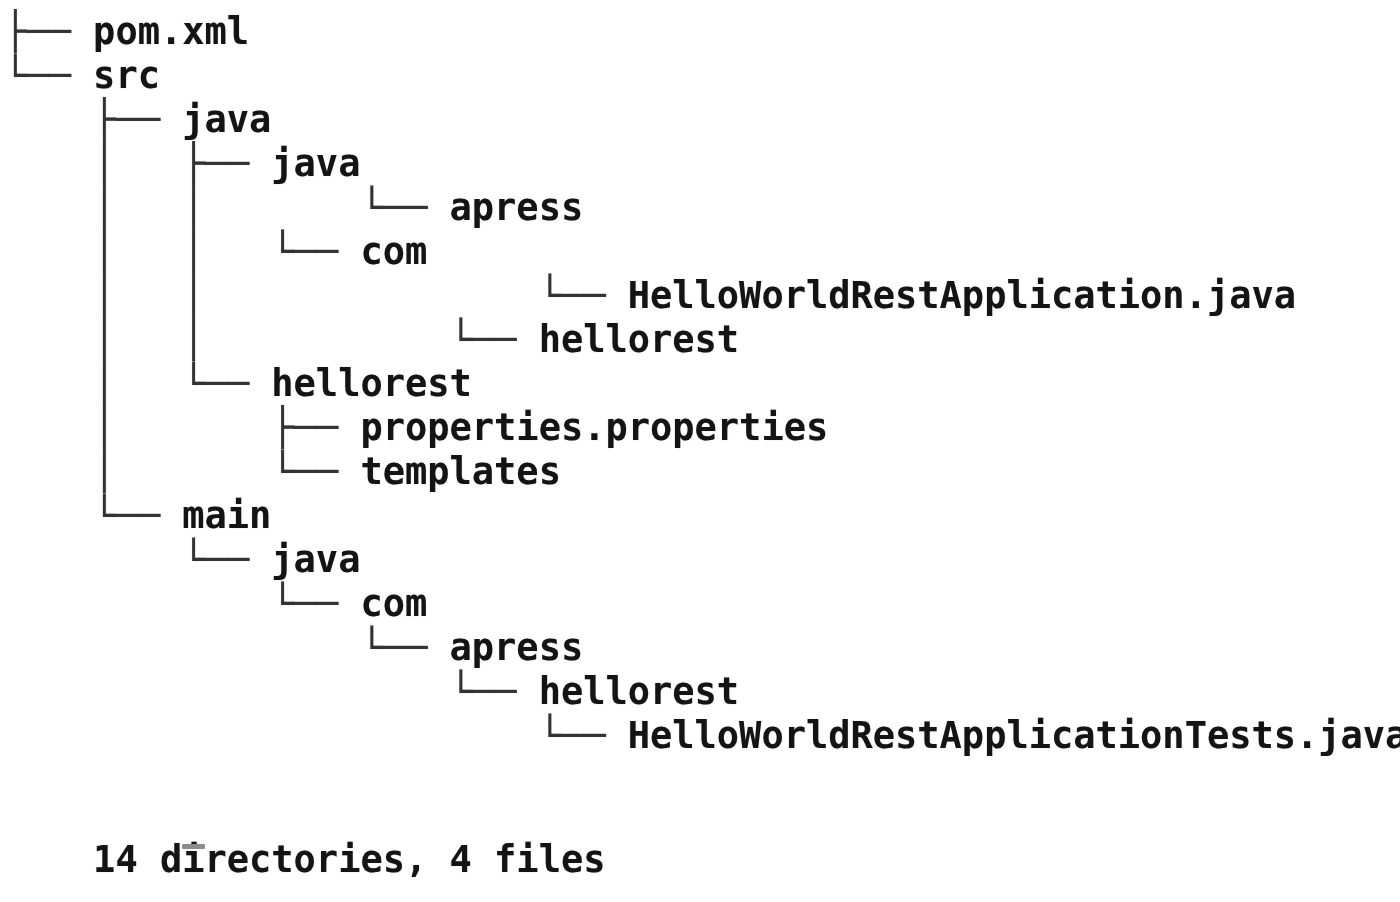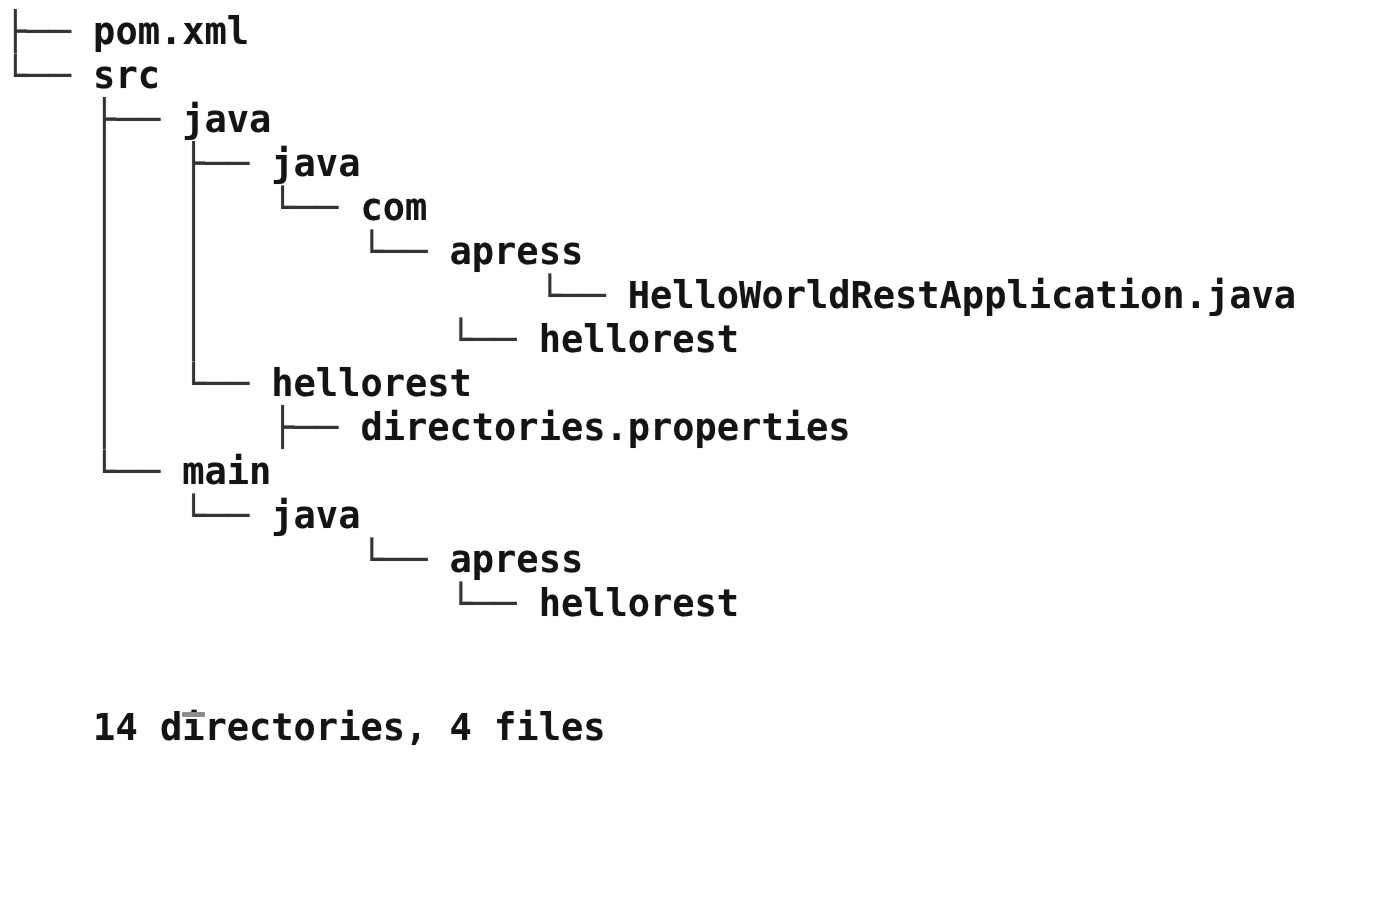--- a/index.html
+++ b/index.html
@@ -55,41 +55,44 @@
 <div class="terminal">
   <div id="tree">
   <div class="line"><span class="prefix">├── </span><span class="name">pom.xml</span></div>
 
   <div class="line"><span class="prefix">└── </span><span class="name">src</span></div>
 
   <div class="line"><span class="prefix">    ├── </span><span class="name">java</span></div>
 
   <div class="line"><span class="prefix">    │   ├── </span><span class="name">java</span></div>
 
+  <div class="line"><span class="prefix">    │   │       └── </span><span class="name">apress</span></div>
+
   <div class="line"><span class="prefix">    │   │   └── </span><span class="name">com</span></div>
-
-  <div class="line"><span class="prefix">    │   │       └── </span><span class="name">apress</span></div>
 
   <div class="line"><span class="prefix">    │   │               └── </span><span class="name">HelloWorldRestApplication.java</span></div>
 
   <div class="line"><span class="prefix">    │   │           └── </span><span class="name">hellorest</span></div>
 
   <div class="line"><span class="prefix">    │   └── </span><span class="name">hellorest</span></div>
 
-  <div class="line"><span class="prefix">    │       ├── </span><span class="name">directories.properties</span></div>
+  <div class="line"><span class="prefix">    │       ├── </span><span class="name">properties.properties</span></div>
 
 
+  <div class="line"><span class="prefix">    │       └── </span><span class="name">templates</span></div>
 
   <div class="line"><span class="prefix">    └── </span><span class="name">main</span></div>
 
   <div class="line"><span class="prefix">        └── </span><span class="name">java</span></div>
 
+  <div class="line"><span class="prefix">            └── </span><span class="name">com</span></div>
 
   <div class="line"><span class="prefix">                └── </span><span class="name">apress</span></div>
 
   <div class="line"><span class="prefix">                    └── </span><span class="name">hellorest</span></div>
 
+  <div class="line"><span class="prefix">                        └── </span><span class="name">HelloWorldRestApplicationTests.java</span></div>
 </div>
   <div class="summary">
     <span>14 directories, 4 files</span>
     <span class="cursor"></span>
   </div>
 </div>
 
 </body></html>

